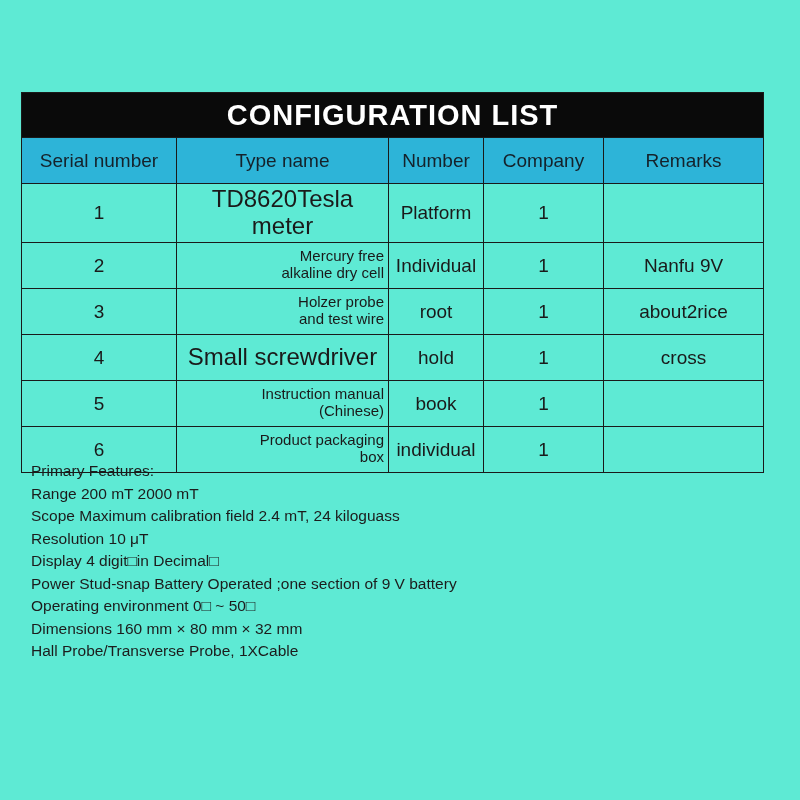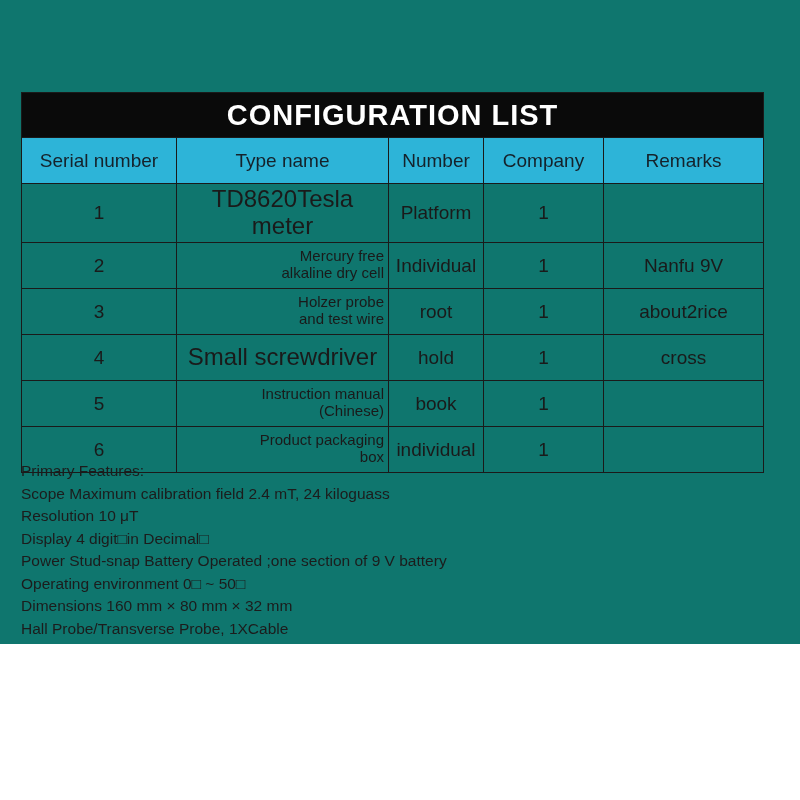--- a/index.html
+++ b/index.html
@@ -8,22 +8,22 @@
     background: #ffffff;
     width: 800px;
     height: 800px;
     font-family: "Liberation Sans", sans-serif;
     color: #1a1a1a;
     overflow: hidden;
   }
   .page {
     position: relative;
     width: 800px;
-    height: 644px;
-    background: #0f766e;
+    height: 800px;
+    background: #5eead4;
   }
   .config-table-wrap {
     position: absolute;
     left: 21px;
     top: 92px;
     width: 742px;
   }
   table.config-table {
     border-collapse: collapse;
     width: 100%;
@@ -66,21 +66,21 @@
   tr.data-row td.big {
     font-size: 24px;
   }
   col.c0 { width: 155px; }
   col.c1 { width: 212px; }
   col.c2 { width: 95px; }
   col.c3 { width: 120px; }
   col.c4 { width: 160px; }
   .features {
     position: absolute;
-    left: 21px;
+    left: 31px;
     top: 460px;
     width: 740px;
     font-size: 15.5px;
     line-height: 22.5px;
     color: #1c1c1c;
   }
   .feature-line {
     white-space: pre;
   }
 </style>
@@ -159,20 +159,21 @@
             <td>1</td>
             <td></td>
           </tr>
         </tbody>
     </table>
   </div>
 
   <div class="features" id="features">
 
   <div class="feature-line">Primary Features:</div>
+      <div class="feature-line">Range 200 mT 2000 mT</div>
       <div class="feature-line">Scope Maximum calibration field 2.4 mT, 24 kiloguass</div>
       <div class="feature-line">Resolution 10 μT</div>
       <div class="feature-line">Display 4 digit□in Decimal□</div>
       <div class="feature-line">Power Stud-snap Battery Operated ;one section of 9 V battery</div>
       <div class="feature-line">Operating environment 0□ ~ 50□</div>
       <div class="feature-line">Dimensions 160 mm × 80 mm × 32 mm</div>
       <div class="feature-line">Hall Probe/Transverse Probe, 1XCable</div>
     </div>
 
 </div>

